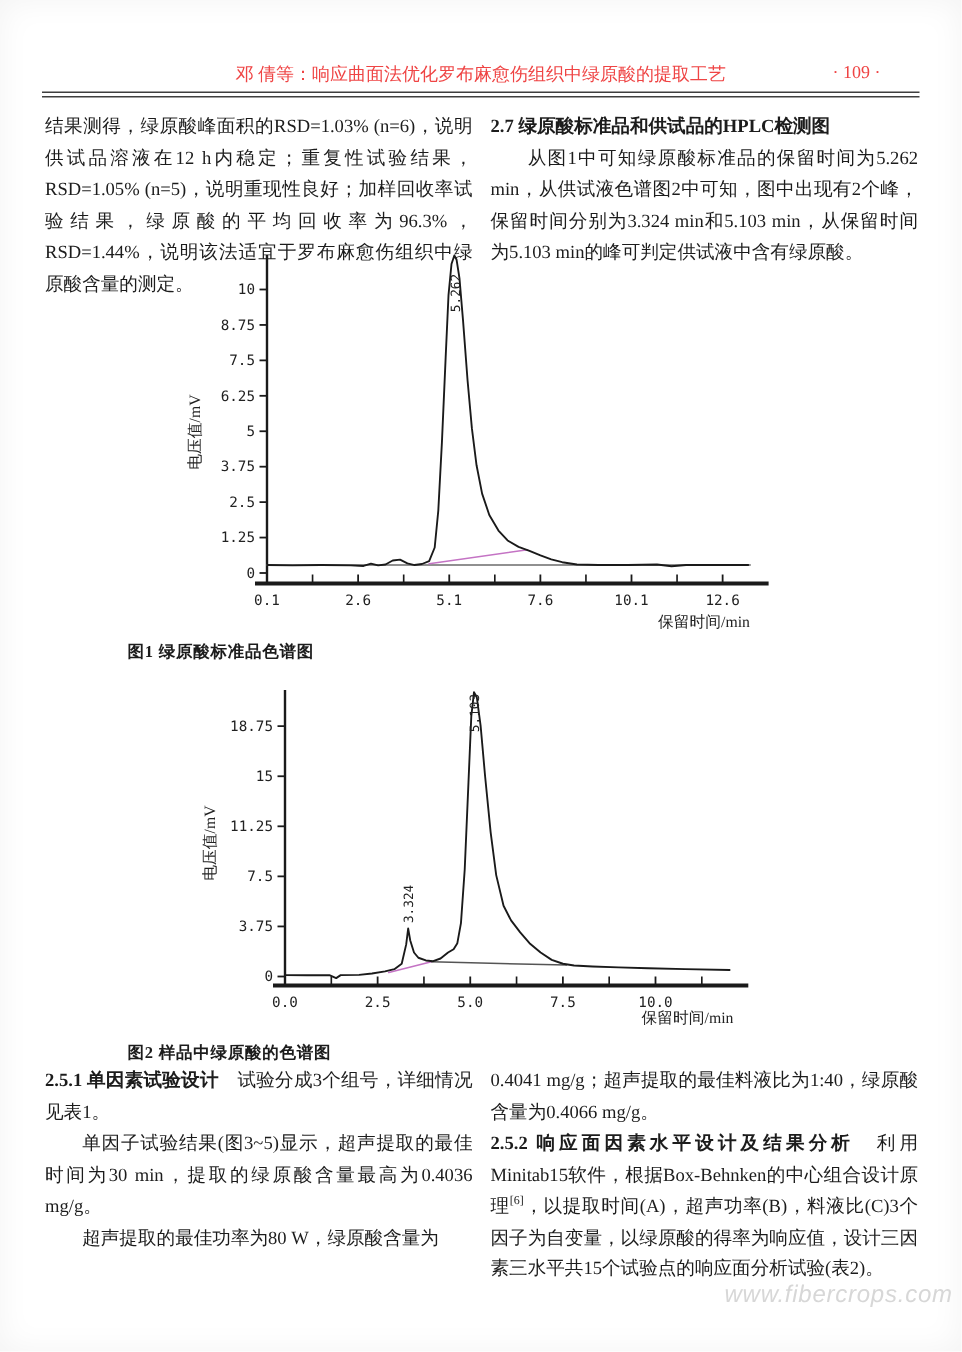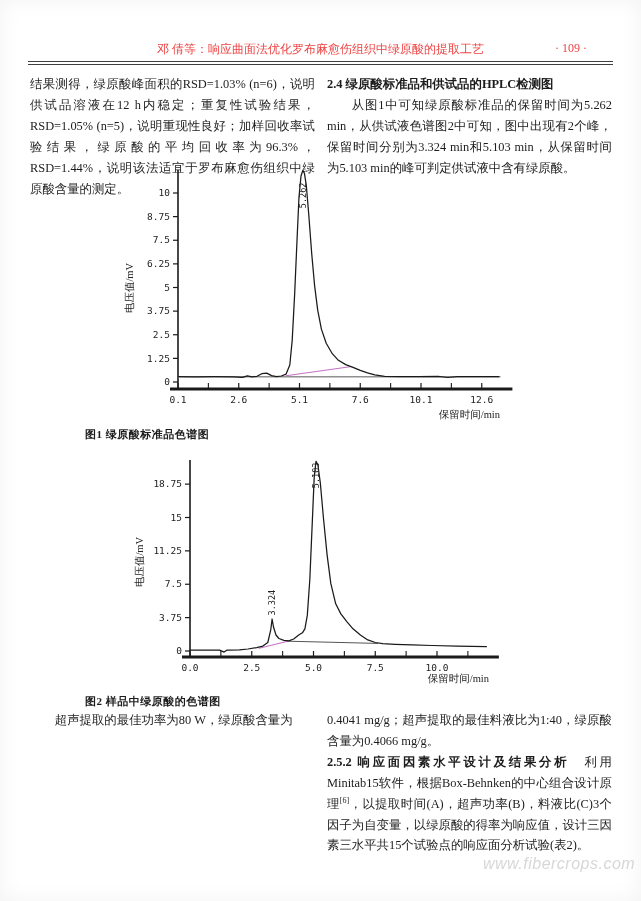--- a/index.html
+++ b/index.html
@@ -41,21 +41,21 @@
     <span>邓 倩等：响应曲面法优化罗布麻愈伤组织中绿原酸的提取工艺</span>
     <span class="pageno">· 109 ·</span>
   </div>
   <div class="rule"></div>
 
   <div class="cols top-cols">
     <div class="col">
       <p class="just">结果测得，绿原酸峰面积的RSD=1.03% (n=6)，说明供试品溶液在12 h内稳定；重复性试验结果，RSD=1.05% (n=5)，说明重现性良好；加样回收率试验结果，绿原酸的平均回收率为96.3%，RSD=1.44%，说明该法适宜于罗布麻愈伤组织中绿原酸含量的测定。</p>
     </div>
     <div class="col">
-      <h3 class="sec">2.4 绿原酸标准品和供试品的HPLC检测图</h3>
+      <h3 class="sec">2.7 绿原酸标准品和供试品的HPLC检测图</h3>
       <p class="just indent">从图1中可知绿原酸标准品的保留时间为5.262 min，从供试液色谱图2中可知，图中出现有2个峰，保留时间分别为3.324 min和5.103 min，从保留时间为5.103 min的峰可判定供试液中含有绿原酸。</p>
     </div>
   </div>
 
   <div class="chart" id="chart1">
     <svg id="svg1" width="434" height="260">
         <line x1="93" y1="4" x2="93" y2="223" stroke="#1a1a1a" stroke-width="1.6"></line>
         <line x1="85" y1="223" x2="427.405" y2="223" stroke="#1a1a1a" stroke-width="2.8"></line>
         <line x1="88" y1="216" x2="93" y2="216" stroke="#1a1a1a" stroke-width="1.2"></line>
         <text x="85" y="219.2" text-anchor="end" font-size="9.5" fill="#222" font-family="DejaVu Sans Mono, monospace">0</text>
@@ -139,20 +139,22 @@
         <text transform="rotate(-90 190.1028 165.4)" x="190.1028" y="165.4" font-size="8.5" fill="#222" font-family="DejaVu Sans Mono, monospace">3.324</text>
         <text transform="rotate(-90 234.0441 38.129999999999995)" x="234.0441" y="38.129999999999995" font-size="8.5" fill="#222" font-family="DejaVu Sans Mono, monospace">5.103</text>
         <text transform="rotate(-90 58 112)" x="58" y="112" text-anchor="middle" font-size="10.5" fill="#222" font-family="Liberation Serif, DejaVu Serif, serif">电压值/mV</text>
         <text x="404" y="232" text-anchor="end" font-size="10.5" fill="#222" font-family="Liberation Serif, DejaVu Serif, serif">保留时间/min</text>
       </svg>
   </div>
   <div class="caption" id="caption2">图2 样品中绿原酸的色谱图</div>
 
   <div class="cols bottom-cols">
     <div class="col">
+      <p class="just"><b class="ihead">2.5.1 单因素试验设计</b><span>　试验分成3个组号，详细情况见表1。</span></p>
+      <p class="just indent">单因子试验结果(图3~5)显示，超声提取的最佳时间为30 min，提取的绿原酸含量最高为0.4036 mg/g。</p>
       <p class="just indent">超声提取的最佳功率为80 W，绿原酸含量为</p>
     </div>
     <div class="col">
       <p class="just">0.4041 mg/g；超声提取的最佳料液比为1:40，绿原酸含量为0.4066 mg/g。</p>
       <p class="just"><b class="ihead">2.5.2 响应面因素水平设计及结果分析</b><span>　利用Minitab15软件，根据Box-Behnken的中心组合设计原理</span><sup>[6]</sup><span>，以提取时间(A)，超声功率(B)，料液比(C)3个因子为自变量，以绿原酸的得率为响应值，设计三因素三水平共15个试验点的响应面分析试验(表2)。</span></p>
     </div>
   </div>
 
   <div class="watermark">
     <div class="wm2">www.fibercrops.com</div>

